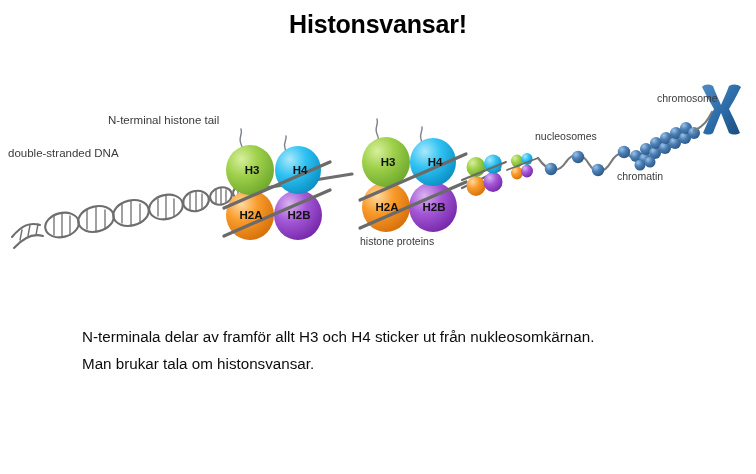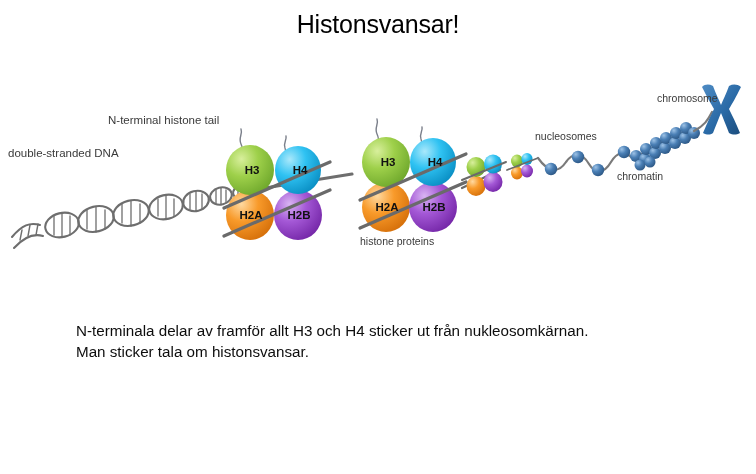--- a/index.html
+++ b/index.html
@@ -17,21 +17,21 @@
   }
 
   
   #slide-title {
     position: absolute;
     top: 10px;
     left: 0;
     width: 756px;
     text-align: center;
     font-size: 25px;
-    font-weight: normal;
+    font-weight: bold;
     letter-spacing: -0.2px;
     color: #000000;
   }
 
   
   #diagram {
     position: absolute;
     top: 62px;
     left: 0;
     width: 756px;
@@ -61,21 +61,21 @@
   
   #body-text {
     position: absolute;
     left: 76px;
     top: 320px;
     width: 640px;
     font-size: 15.2px;
     line-height: 21px;
     color: #0d0d0d;
   }
-  #body-text p { margin: 0; }
+  #body-text p { margin: 6px; }
   #body-text .gap { height: 21px; }
 </style>
 </head>
 <body style="background: rgb(255, 255, 255);">
 
 <div id="slide-title">Histonsvansar!</div>
 
 <div id="diagram">
 <svg width="756" height="215" viewBox="0 0 756 215" xmlns="http://www.w3.org/2000/svg">
   <defs>
@@ -261,15 +261,15 @@
   <text class="dlabel-sm" x="535" y="78">nucleosomes</text>
 
   <text class="dlabel-sm" x="617" y="118">chromatin</text>
 
   <text class="dlabel-sm" x="657" y="40">chromosome</text>
 </svg>
 </div>
 
 <div id="body-text">
   <p>N-terminala delar av framför allt H3 och H4 sticker ut från nukleosomkärnan.</p>
-  <p>Man sticker tala om histonsvansar.</p>
+  <p>Man brukar tala om histonsvansar.</p>
   <div class="gap"></div>
 </div>
 
 </body></html>

